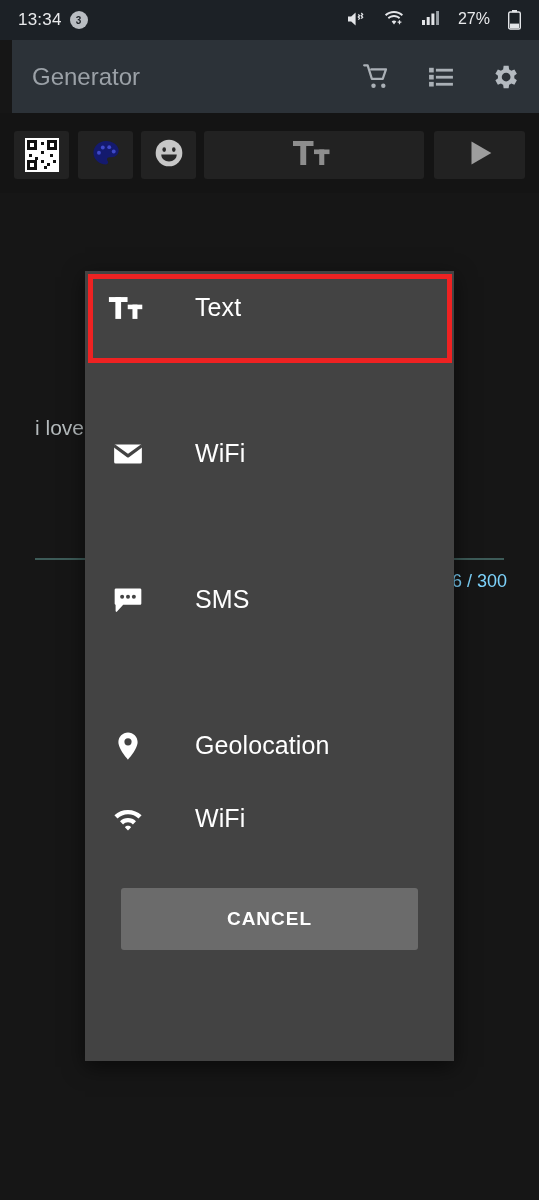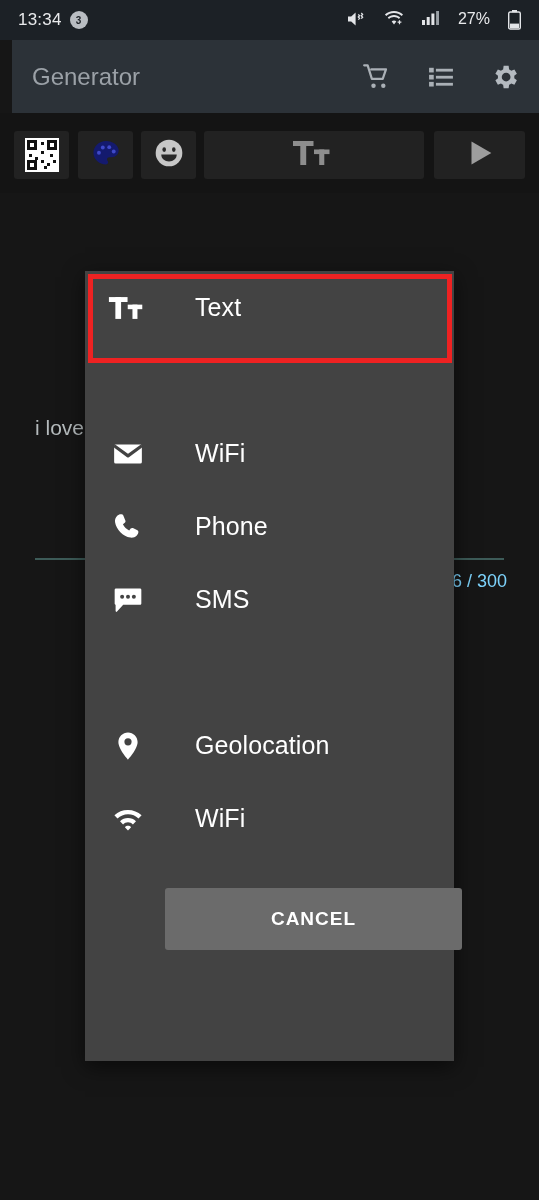--- a/index.html
+++ b/index.html
@@ -243,21 +243,20 @@
     background: #6b6b6b;
     border-radius: 3px;
     display: flex;
     align-items: center;
     justify-content: center;
     color: #ffffff;
     font-size: 19px;
     letter-spacing: 1px;
     font-weight: bold;
     box-sizing: border-box;
-    margin-left: 44px;
   }
 </style>
 </head>
 <body>
 
 <div id="screen">
 
   <div id="status-bar">
     <div class="status-left">
       <span id="status-time">13:34</span>
@@ -404,28 +403,20 @@
     <div class="menu-item" style="top:146px">
       <span class="menu-icon">
         <svg width="40" height="32" viewBox="0 0 24 24" fill="#ffffff">
           <rect x="1.6" y="4.8" width="20.8" height="14.4" rx="1.2"></rect>
           <path d="M2.4 6.4L12 13.4l9.6-7" fill="none" stroke="#434343" stroke-width="2.4" stroke-linecap="round" stroke-linejoin="round"></path>
         </svg>
       </span>
       <span class="menu-label">WiFi</span>
     </div>
 
-    <div class="menu-item" style="top:219px">
-      <span class="menu-icon">
-        <svg width="40" height="32" viewBox="0 0 24 24" fill="#ffffff">
-          <path d="M6.6 2.4c-1 0-2 .4-2.7 1.2C2.6 4.9 2 6.7 2.3 8.4c.9 5.5 6 10.6 11.5 11.5 1.7.3 3.5-.3 4.8-1.6.8-.7 1.2-1.7 1.2-2.7 0-.5-.3-1-.7-1.2l-3.4-1.6c-.6-.3-1.3-.1-1.7.4l-1.1 1.4c-2-1-3.7-2.7-4.7-4.7l1.4-1.1c.5-.4.7-1.1.4-1.7L8.4 3.1c-.2-.4-.7-.7-1.2-.7z"></path>
-        </svg>
-      </span>
-      <span class="menu-label">Phone</span>
-    </div>
 
     <div class="menu-item" style="top:292px">
       <span class="menu-icon">
         <svg width="40" height="32" viewBox="0 0 24 24" fill="#ffffff">
           <path d="M3 3.4h18c.6 0 1 .5 1 1v10.2c0 .6-.4 1-1 1H8.4L3.6 20.8c-.4.3-.9 0-.9-.5v-4.7H3c-.6 0-1-.4-1-1V4.4c0-.5.4-1 1-1z"></path>
           <circle cx="7.6" cy="9.6" r="1.5" fill="#434343"></circle>
           <circle cx="12" cy="9.6" r="1.5" fill="#434343"></circle>
           <circle cx="16.4" cy="9.6" r="1.5" fill="#434343"></circle>
         </svg>
       </span>

